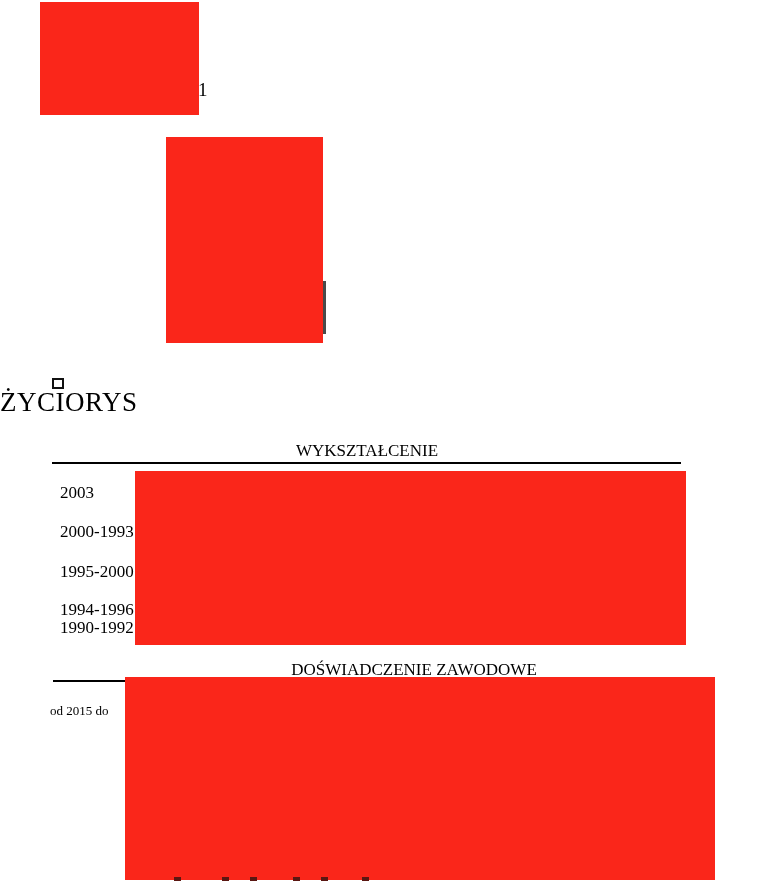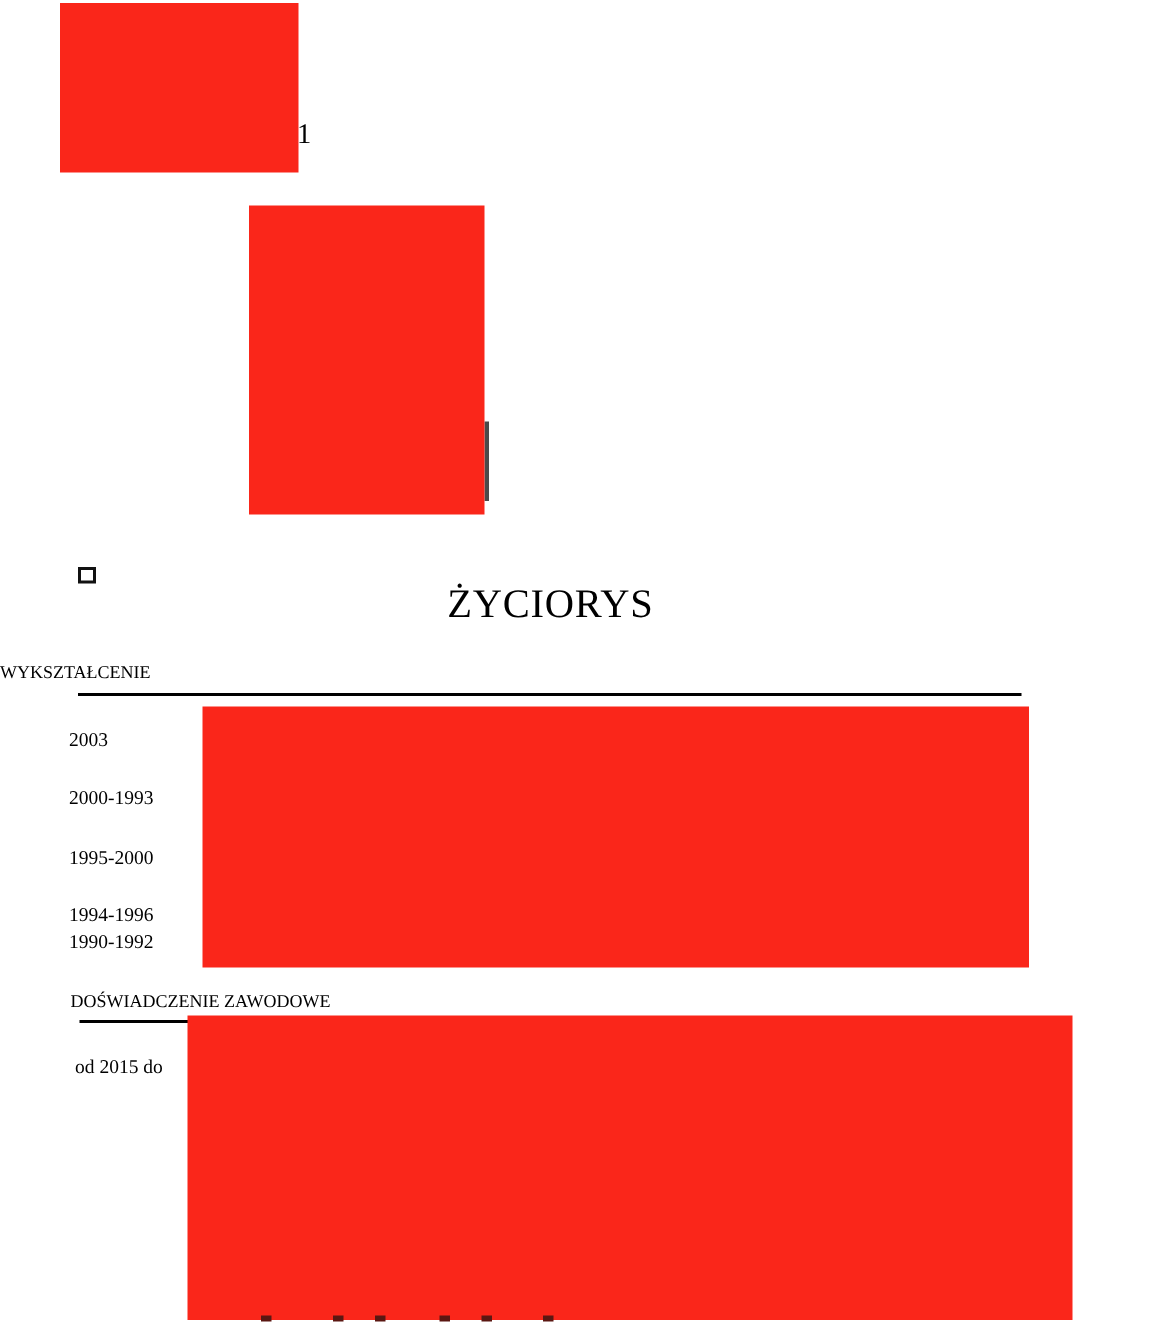--- a/index.html
+++ b/index.html
@@ -45,50 +45,50 @@
     width: 12px; height: 11px;
     border: 2px solid #111111;
     box-sizing: border-box;
     background: #ffffff;
     z-index: 1;
   }
   .doc-title {
     position: absolute;
     left: 0; top: 388px;
     width: 734px;
-    text-align: center;
     font-size: 27px;
     line-height: 1.05;
     letter-spacing: 0.5px;
     z-index: 1;
   }
   .section-heading {
     position: absolute;
     left: 0;
     width: 734px;
-    font-size: 12px;
+    text-align: center;
+    font-size: 17px;
     line-height: 1.05;
     z-index: 1;
   }
   .heading-education  { top: 442px; }
   .heading-experience { top: 661px; padding-left: 47px; }
 
   .rule {
     position: absolute;
     height: 2px;
     background: #000000;
     z-index: 1;
   }
   .rule-education  { left: 52px; top: 462px; width: 629px; }
   .rule-experience { left: 53px; top: 680px; width: 628px; }
 
   .year-label {
     position: absolute;
-    left: 46px;
-    font-size: 13px;
+    left: 60px;
+    font-size: 17px;
     line-height: 19px;
     z-index: 1;
     white-space: nowrap;
     text-align: center;
   }
   .year-0 { top: 483px; }
   .year-1 { top: 522px; }
   .year-2 { top: 562px; }
   .year-3 { top: 600px; }
   .year-4 { top: 618px; }

